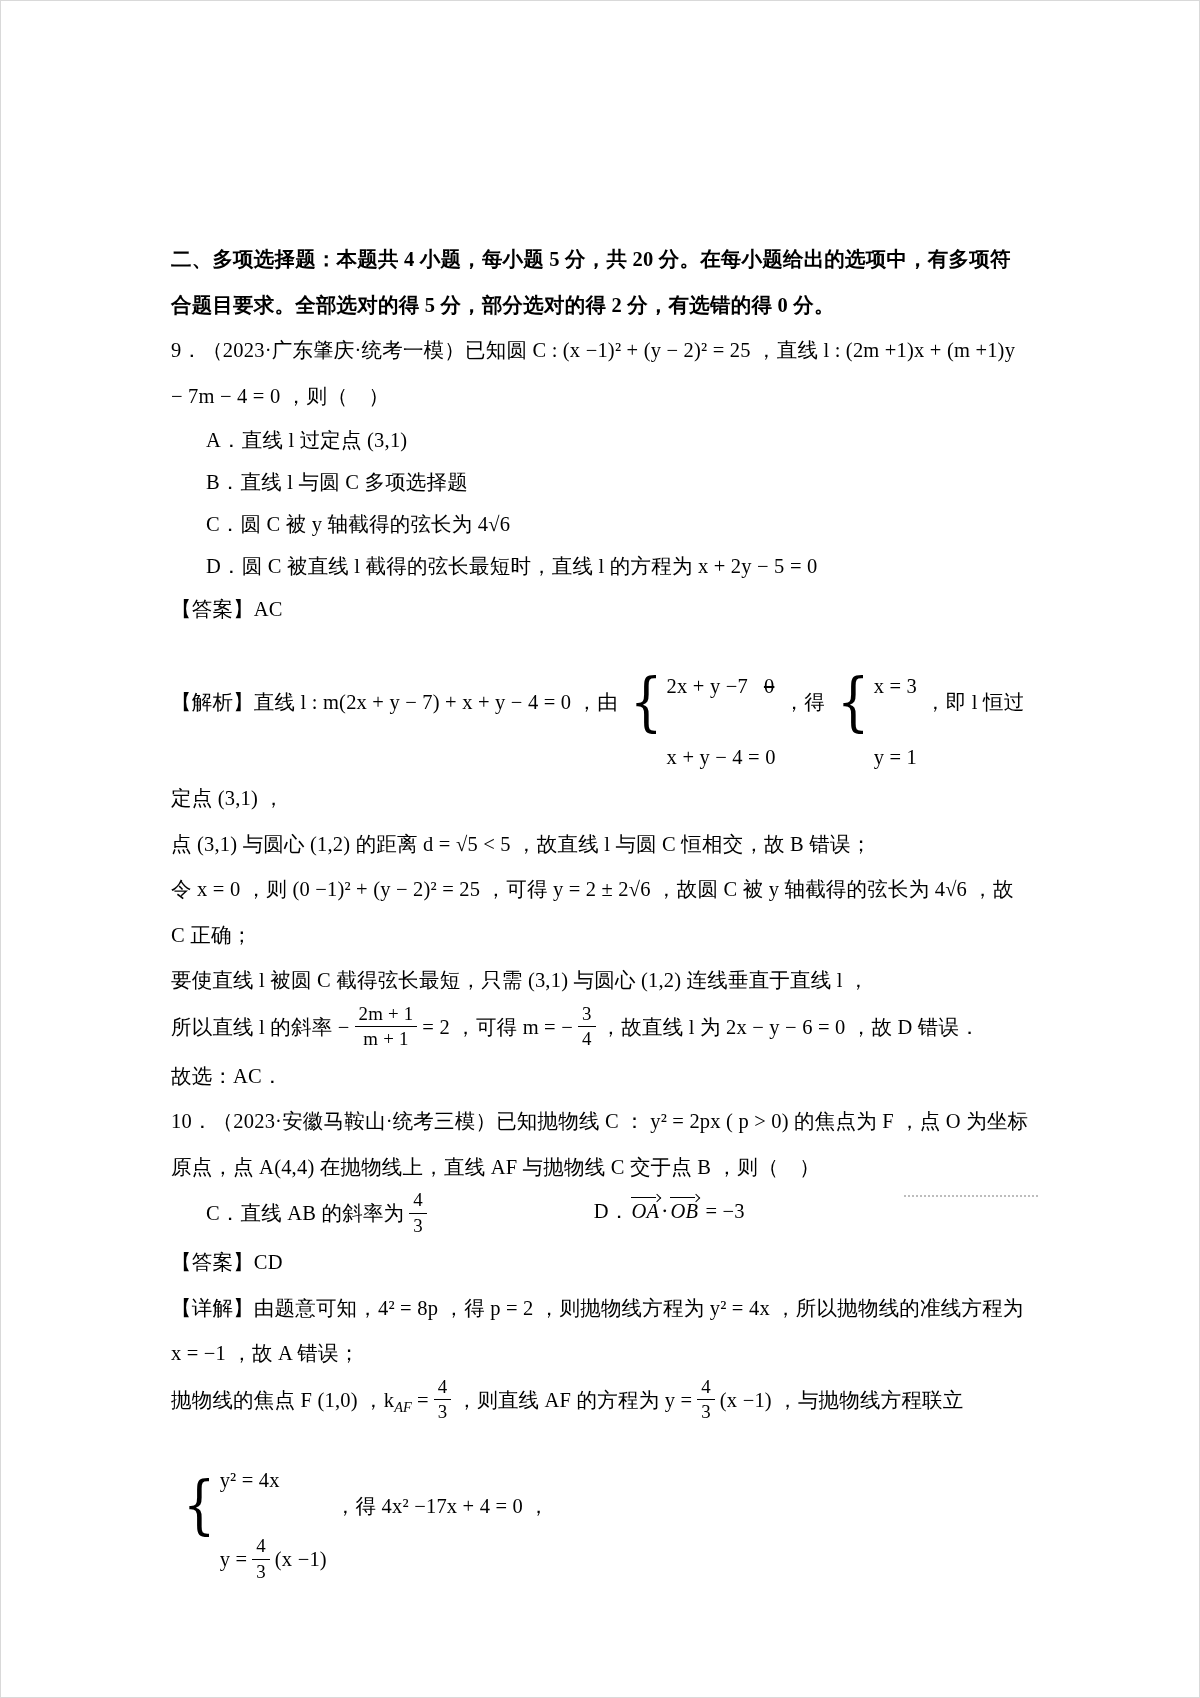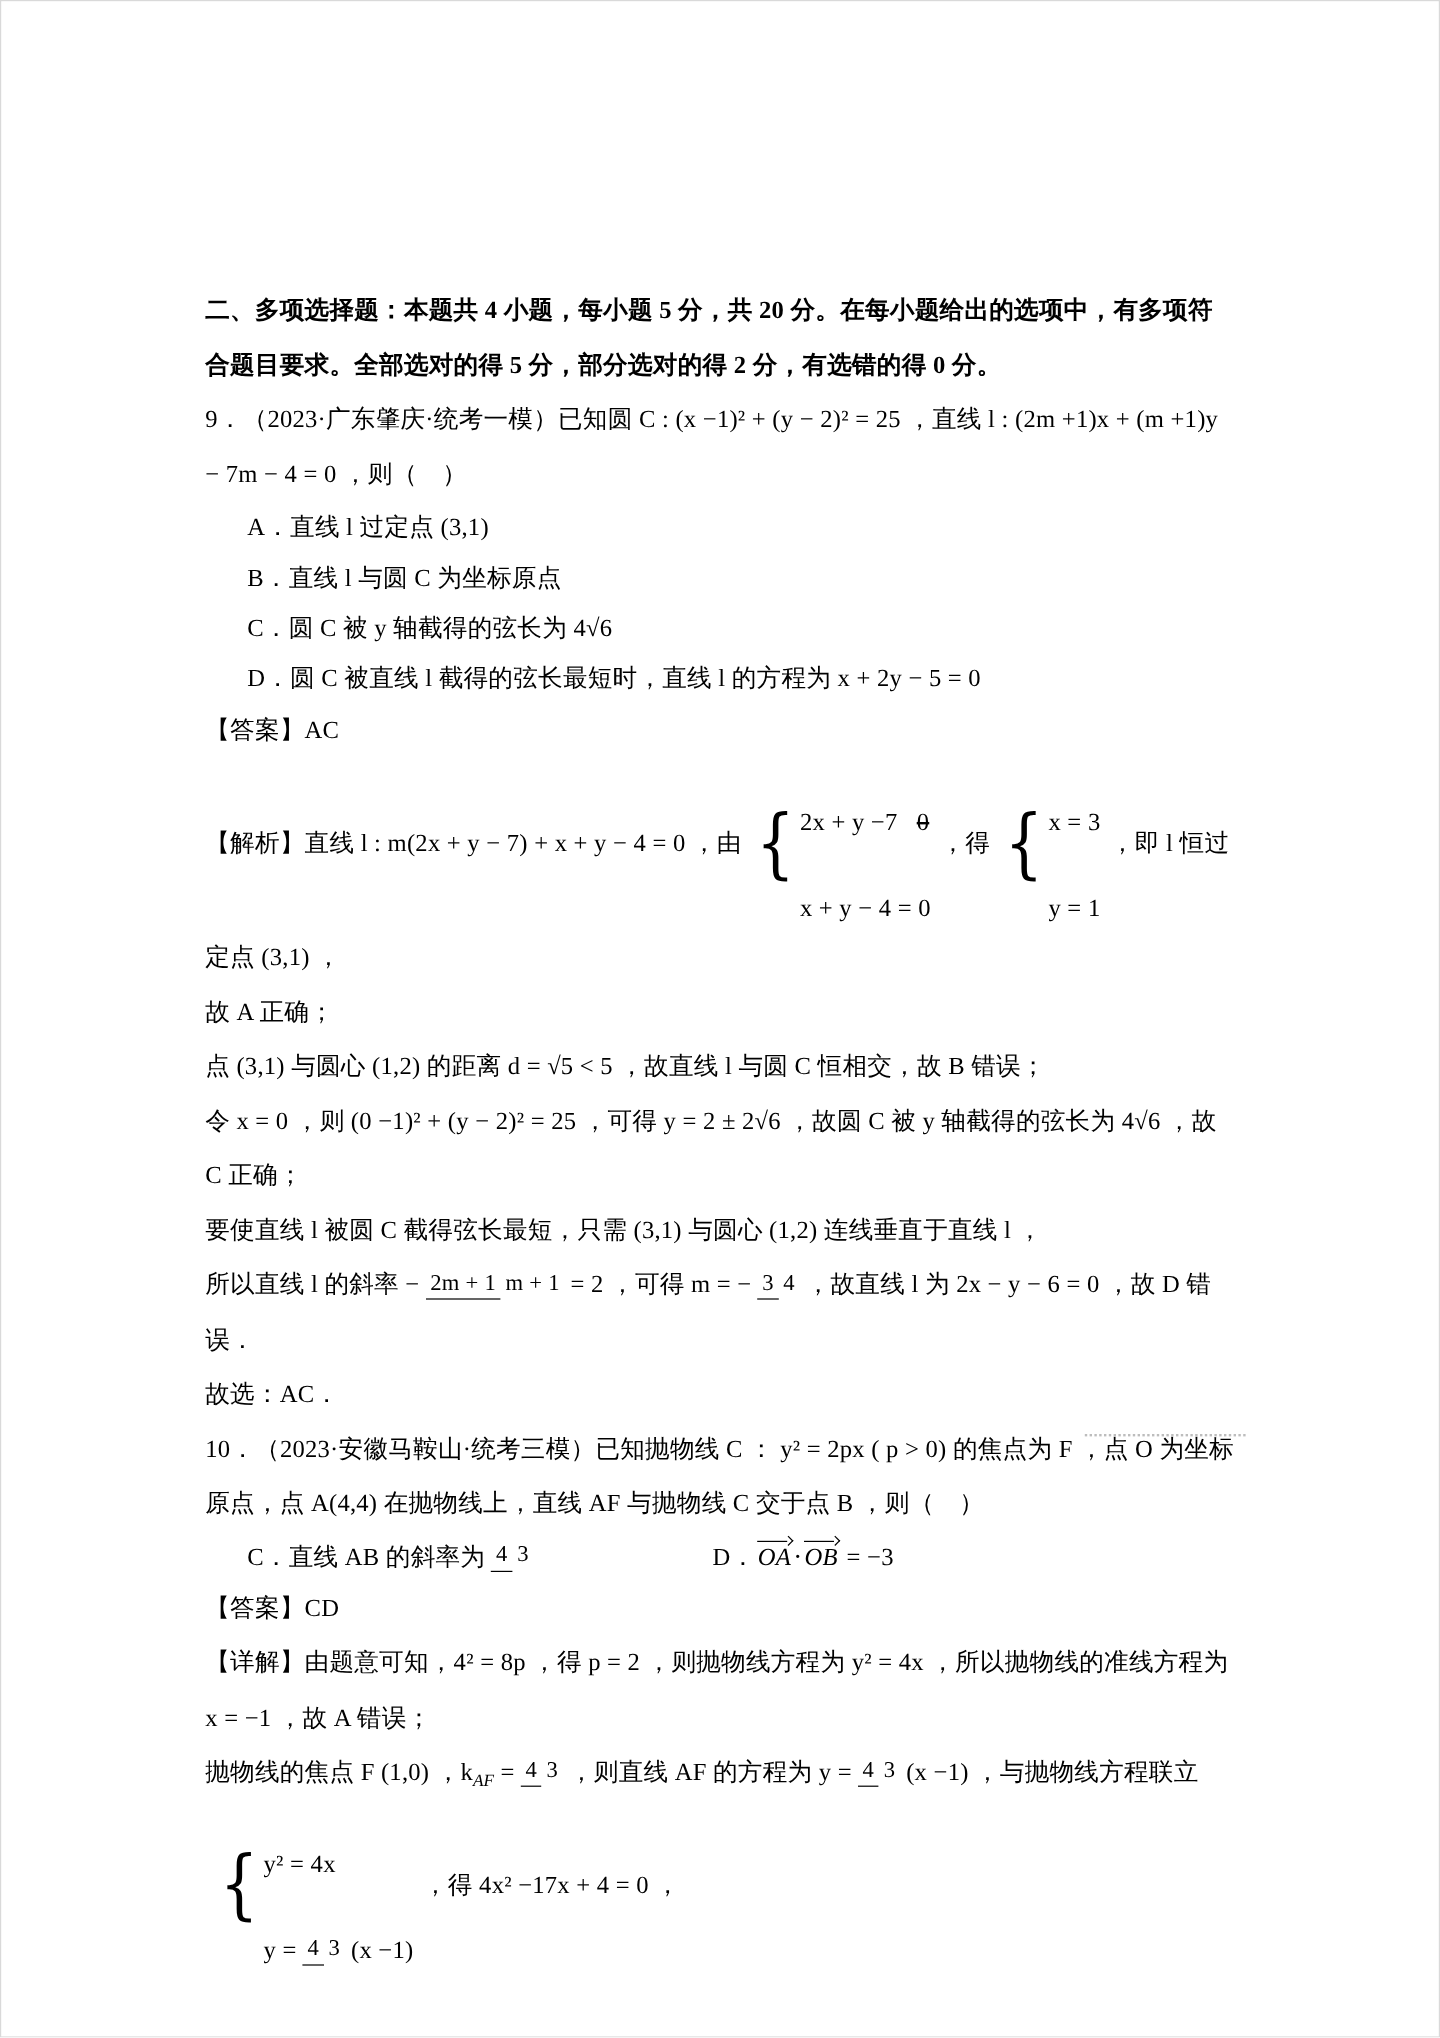--- a/index.html
+++ b/index.html
@@ -22,21 +22,21 @@
     margin: 0;
     font-size: 20.5px;
     line-height: 2.22;
     letter-spacing: 0.2px;
   }
   .bold { font-weight: bold; }
   .tight { line-height: 2.05; margin-left: 35px; }
 
   
   .frac {
-    display: inline-flex; flex-direction: row;
+    display: inline-flex; flex-direction: column;
     text-align: center; vertical-align: middle;
     font-size: 0.92em; line-height: 1.3;
     margin: 0 5px; position: relative; top: -2px;
   }
   .frac .num { border-bottom: 1.3px solid #000; padding: 0 4px; }
   .frac .den { padding: 0 4px; }
 
   
   .sys {
     display: inline-flex; align-items: center;
@@ -78,41 +78,40 @@
 </head>
 <body>
 
 <div class="page">
 
   <p class="para bold">二、多项选择题：本题共 4 小题，每小题 5 分，共 20 分。在每小题给出的选项中，有多项符合题目要求。全部选对的得 5 分，部分选对的得 2 分，有选错的得 0 分。</p>
 
   <p class="para">9．（2023·广东肇庆·统考一模）已知圆 C : (x −1)² + (y − 2)² = 25 ，直线 l : (2m +1)x + (m +1)y − 7m − 4 = 0 ，则（　）</p>
 
   <p class="para tight">A．直线 l 过定点 (3,1)</p>
-  <p class="para tight">B．直线 l 与圆 C 为坐标原点</p>
+  <p class="para tight">B．直线 l 与圆 C 多项选择题</p>
   <p class="para tight">C．圆 C 被 y 轴截得的弦长为 4√6</p>
   <p class="para tight">D．圆 C 被直线 l 截得的弦长最短时，直线 l 的方程为 x + 2y − 5 = 0</p>
 
   <p class="para">【答案】AC</p>
 
   <p class="para"><span>【解析】直线 l : m(2x + y − 7) + x + y − 4 = 0 ，由</span><span class="sys">
         <span class="brace">{</span>
         <span class="rows">
           <span class="row"><span>2x + y −7</span><span class="strike">0</span></span>
           <span class="row">x + y − 4 = 0</span>
         </span>
       </span><span>，得</span><span class="sys">
         <span class="brace">{</span>
         <span class="rows">
           <span class="row">x = 3</span>
           <span class="row">y = 1</span>
         </span>
       </span><span>，即 l 恒过定点 (3,1) ，</span></p>
 
-  <p class="para">故 A 正确；</p>
   <p class="para">点 (3,1) 与圆心 (1,2) 的距离 d = √5 &lt; 5 ，故直线 l 与圆 C 恒相交，故 B 错误；</p>
   <p class="para">令 x = 0 ，则 (0 −1)² + (y − 2)² = 25 ，可得 y = 2 ± 2√6 ，故圆 C 被 y 轴截得的弦长为 4√6 ，故 C 正确；</p>
   <p class="para">要使直线 l 被圆 C 截得弦长最短，只需 (3,1) 与圆心 (1,2) 连线垂直于直线 l ，</p>
 
   <p class="para"><span>所以直线 l 的斜率 −</span><span class="frac">
         <span class="num">2m + 1</span>
         <span class="den">m + 1</span>
       </span><span>= 2 ，可得 m = −</span><span class="frac">
         <span class="num">3</span>
         <span class="den">4</span>

